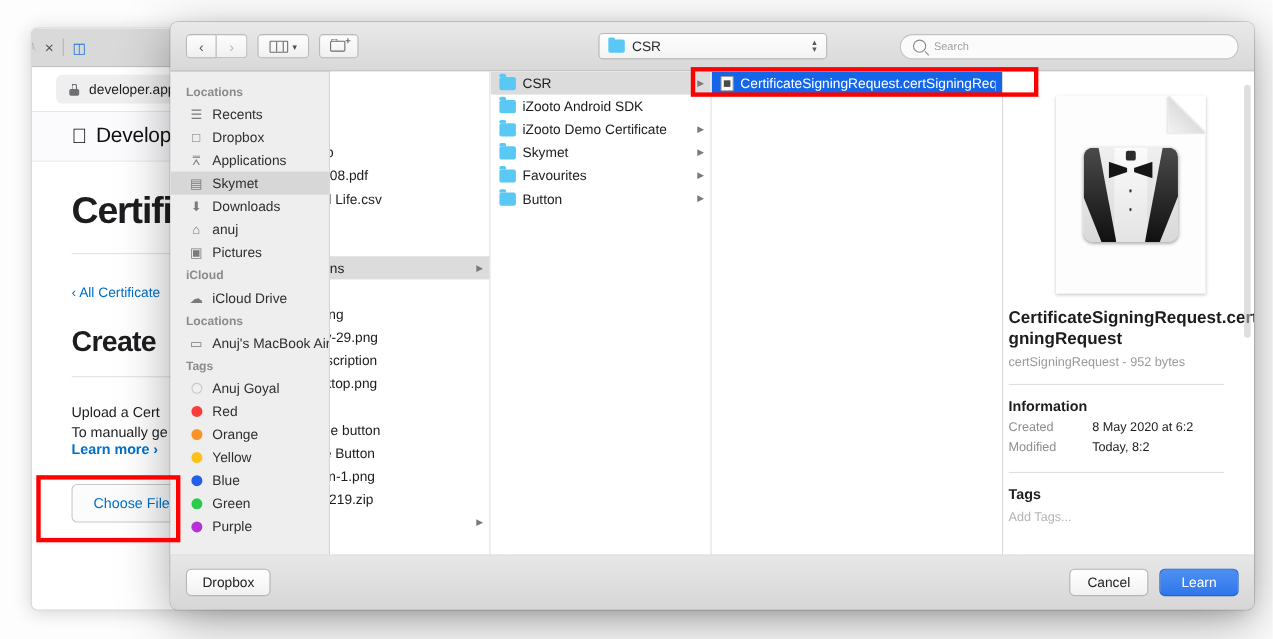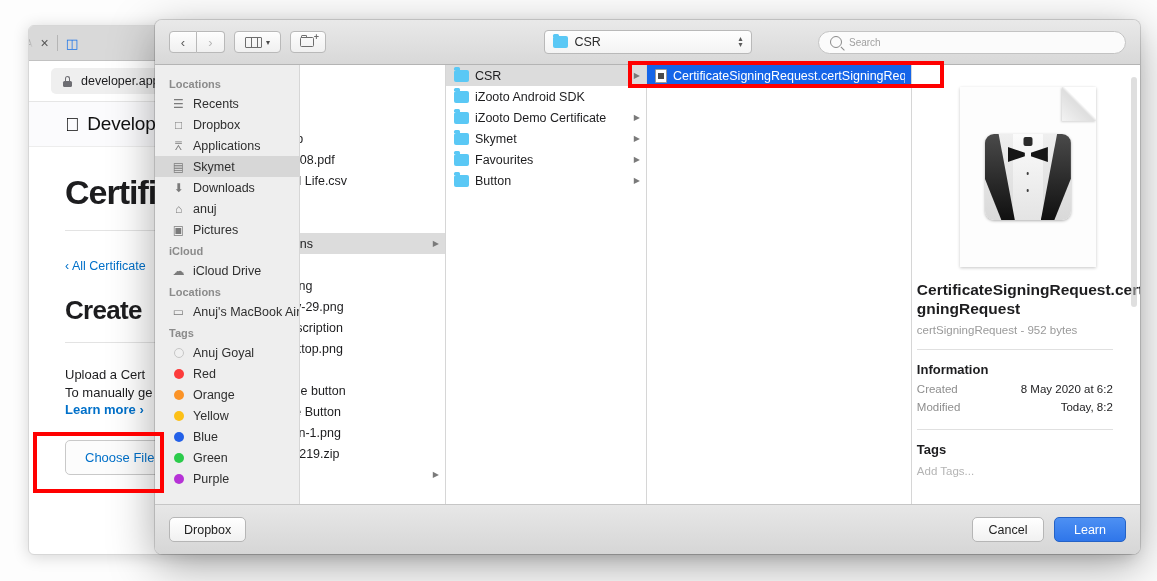--- a/index.html
+++ b/index.html
@@ -224,21 +224,21 @@
 
   .prev-title{
     font-size:15.5px;font-weight:bold;color:#1d1d1f;line-height:1.22;
     padding:14px 0 0 5px;width:250px;word-break:break-all;
   }
   .prev-sub{font-size:11.5px;color:#9a9a9a;padding:5px 0 0 5px;}
   .prev-hr{height:1px;background:#e0e0e0;margin:13px 0 0 5px;width:196px;}
   .prev-sec{font-size:13px;font-weight:bold;color:#1d1d1f;padding:12px 0 0 5px;}
   .kv{display:flex;padding:6px 0 0 5px;width:196px;font-size:11.5px;}
   .k{color:#8e8e8e;flex:0 0 76px;}
-  .v{color:#1d1d1f;flex:1 1 auto;text-align:right;white-space:nowrap;}
+  .v{color:#1d1d1f;flex:1 1 auto;white-space:nowrap;}
   .prev-hr2{height:1px;background:#e0e0e0;margin:16px 0 0 5px;width:196px;}
   .addtags{font-size:11.5px;color:#b4b4b4;padding:8px 0 0 5px;}
   .prev-scroll{
     position:absolute;right:3px;top:12px;width:6px;height:230px;
     background:#c4c4c4;border-radius:3px;opacity:.55;
   }
 
   
   .f-bottom{
     height:49px;flex:0 0 49px;

